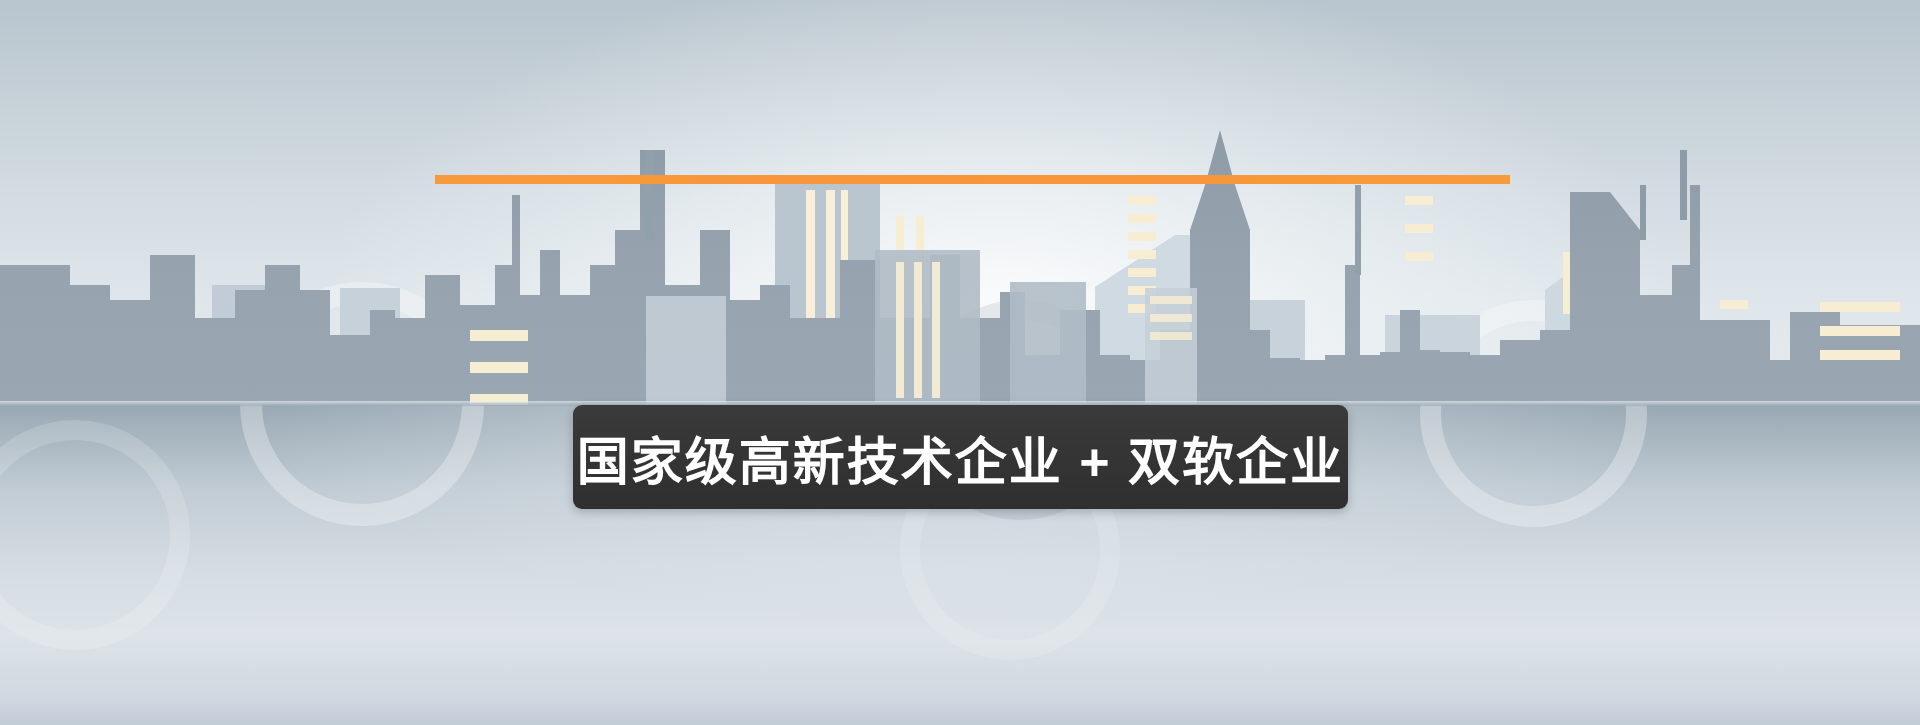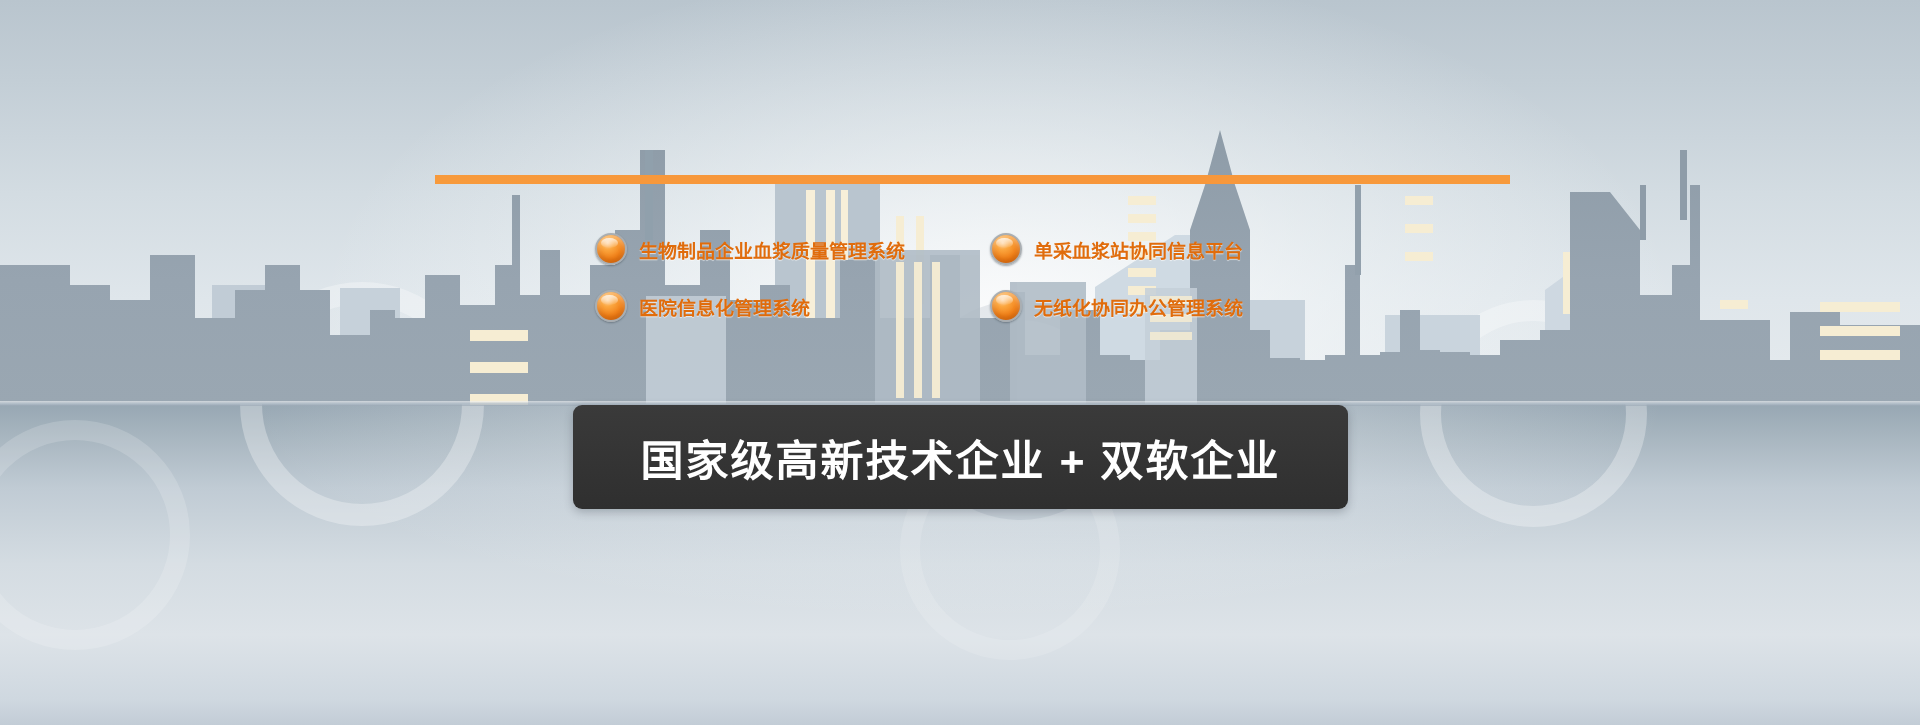--- a/index.html
+++ b/index.html
@@ -83,21 +83,21 @@
   }
 
   .badge{
     position:absolute;left:573px;top:405px;width:775px;height:104px;
     background:linear-gradient(180deg,#3a3a3a 0%, #343434 55%, #2f2f2f 100%);
     border-radius:9px;
     display:flex;align-items:center;justify-content:center;
     box-shadow:0 3px 10px rgba(40,48,56,.28);
   }
   .badge-text{
-    font-size:43px;font-weight:700;color:#ffffff;letter-spacing:2px;white-space:nowrap;
+    font-size:52px;font-weight:700;color:#ffffff;letter-spacing:2px;white-space:nowrap;
   }
 </style>
 </head>
 <body>
 
 <div class="banner">
 
   <div class="sky"></div>
   <div class="water"></div>
 
@@ -314,44 +314,19 @@
     </svg>
 
     <div class="horizon-line"></div>
   </div>
 
   <div class="content">
 
 
     <div class="underline"></div>
 
-    <div class="features">
-
-      <div class="feat-row">
-        <div class="feat col1">
-          <span class="bullet"></span>
-          <span class="feat-label">生物制品企业血浆质量管理系统</span>
-        </div>
-        <div class="feat col2">
-          <span class="bullet"></span>
-          <span class="feat-label">单采血浆站协同信息平台</span>
-        </div>
-      </div>
-
-      <div class="feat-row">
-        <div class="feat col1">
-          <span class="bullet"></span>
-          <span class="feat-label">医院信息化管理系统</span>
-        </div>
-        <div class="feat col2">
-          <span class="bullet"></span>
-          <span class="feat-label">无纸化协同办公管理系统</span>
-        </div>
-      </div>
-
-    </div>
 
     <div class="badge">
       <span class="badge-text">国家级高新技术企业 + 双软企业</span>
     </div>
 
   </div>
 </div>
 
 </body></html>

